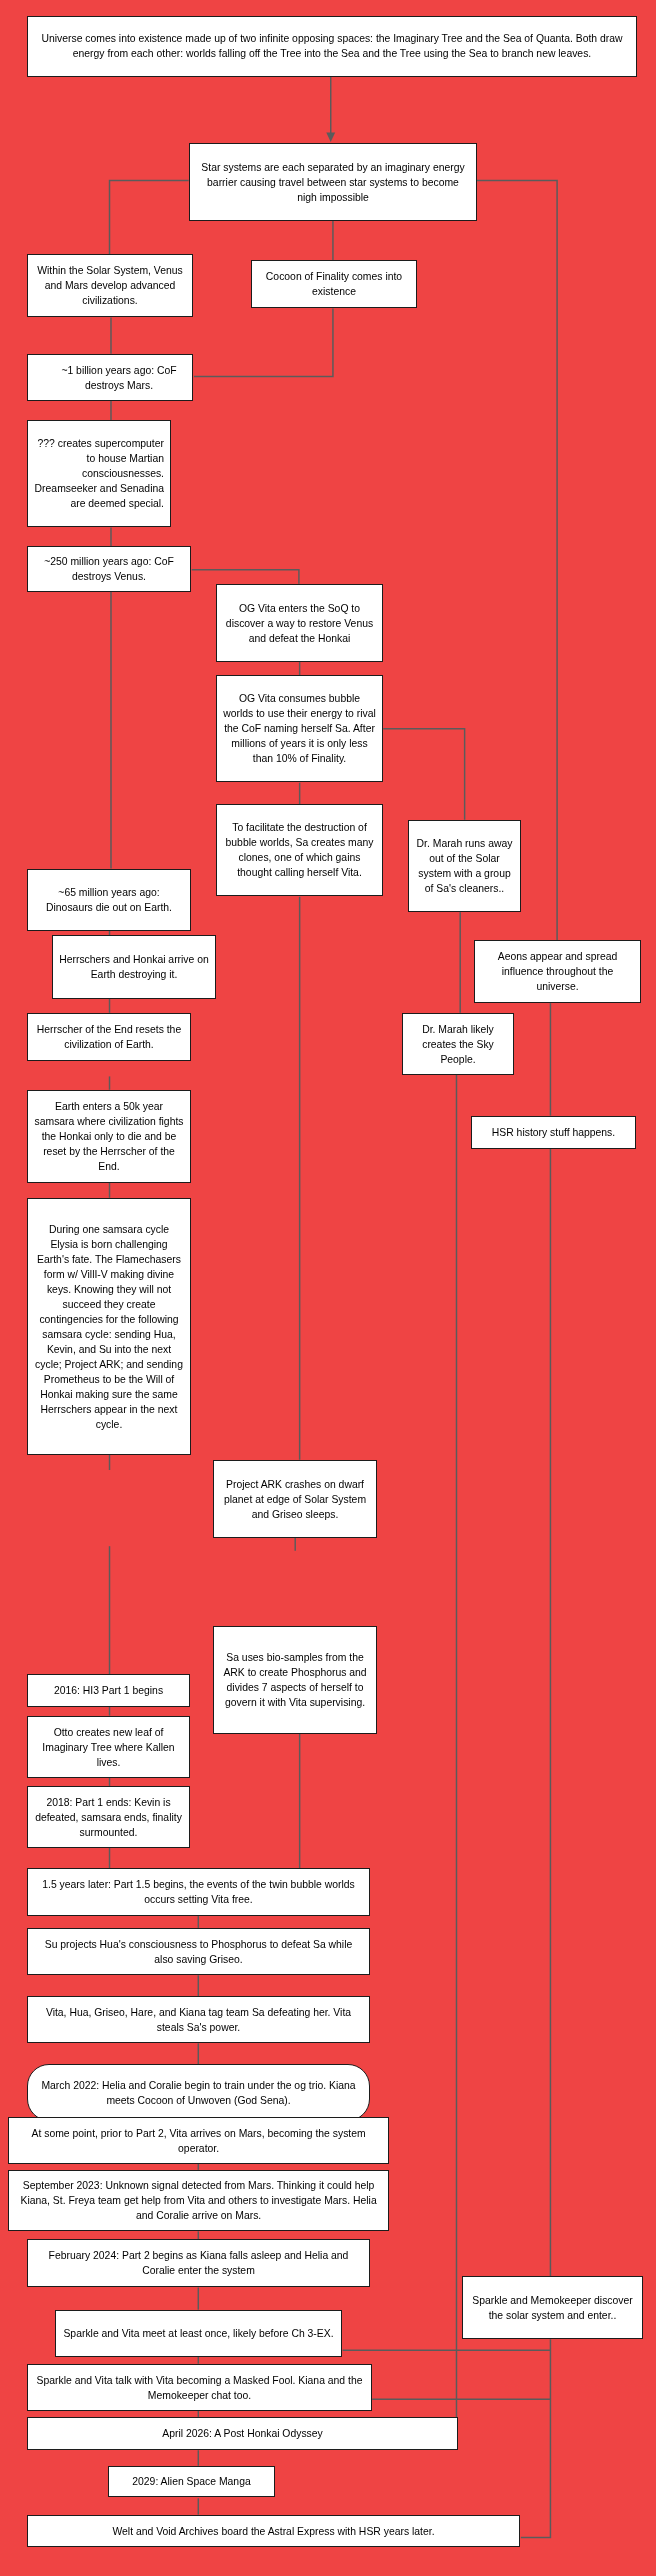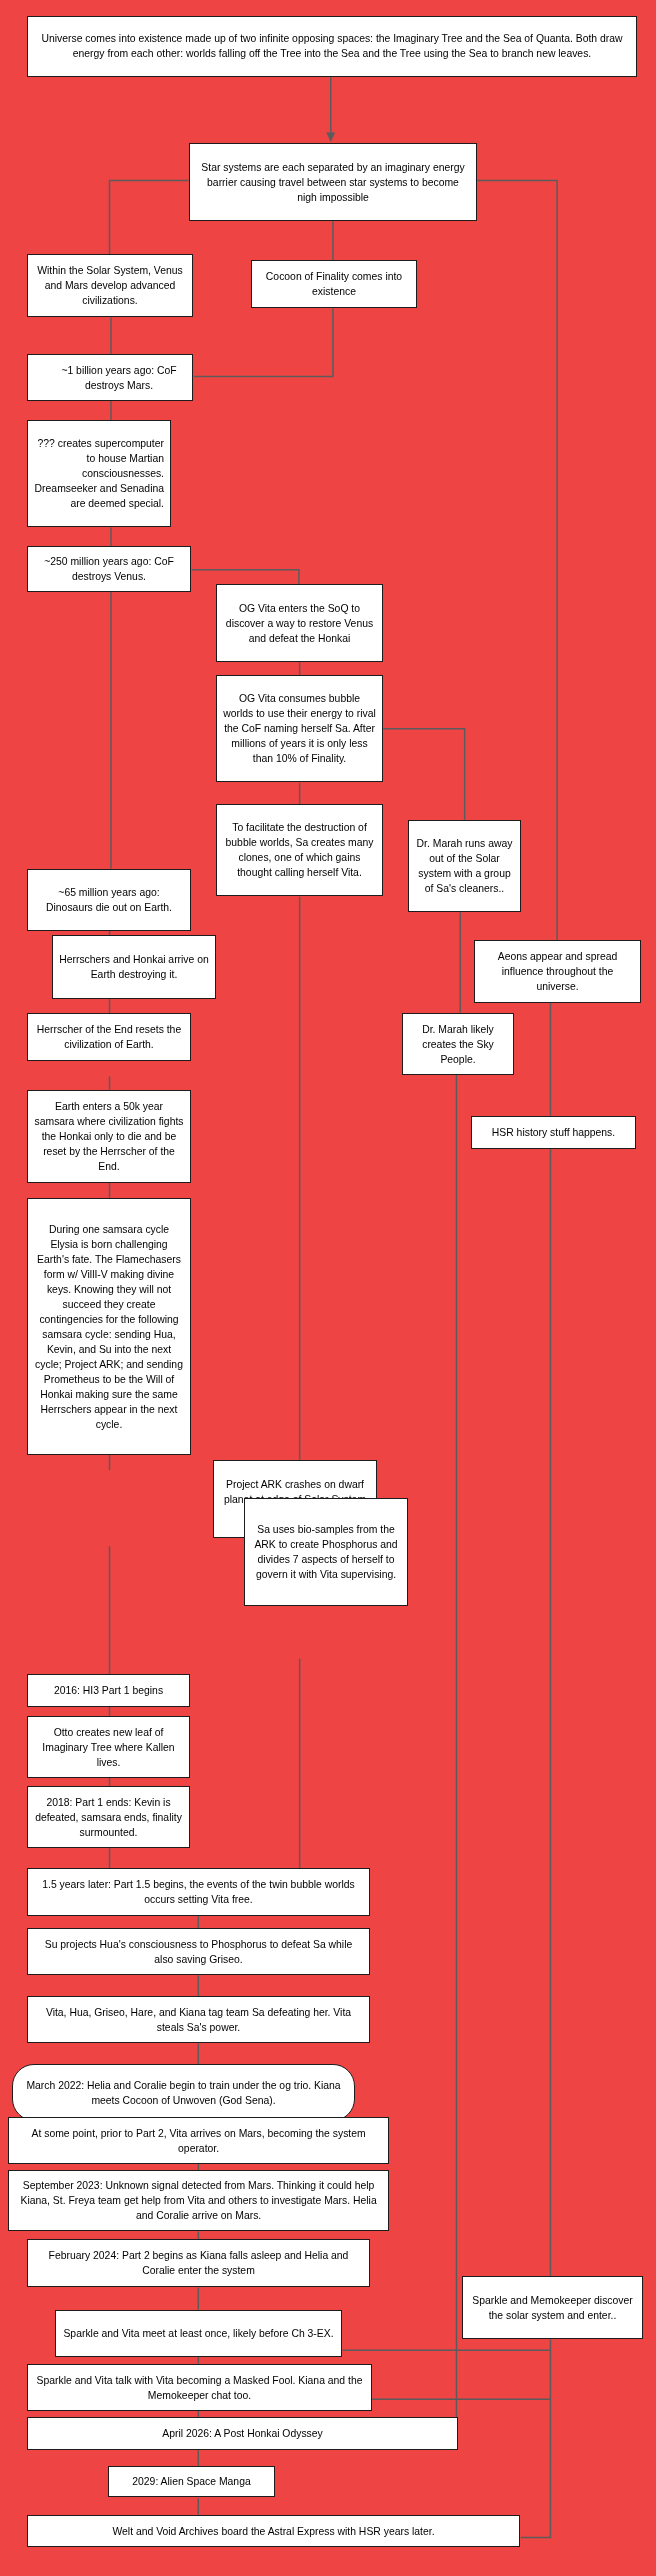--- a/index.html
+++ b/index.html
@@ -137,35 +137,35 @@
 
   <div class="node" style="left:27px; top:1013px; width:164px; height:48px;">Herrscher of the End resets the civilization of Earth.</div>
 
   <div class="node" style="left:27px; top:1090px; width:164px; height:93px;">Earth enters a 50k year samsara where civilization fights the Honkai only to die and be reset by the Herrscher of the End.</div>
 
   <div class="node" style="left:27px; top:1198px; width:164px; height:257px;">During one samsara cycle Elysia is born challenging Earth's fate. The Flamechasers form w/ VillI-V making divine keys. Knowing they will not succeed they create contingencies for the following samsara cycle: sending Hua, Kevin, and Su into the next cycle; Project ARK; and sending Prometheus to be the Will of Honkai making sure the same Herrschers appear in the next cycle.</div>
 
 
   <div class="node" style="left:213px; top:1460px; width:164px; height:78px;">Project ARK crashes on dwarf planet at edge of Solar System and Griseo sleeps.</div>
 
-  <div class="node" style="left:213px; top:1498px; width:164px; height:108px;margin-left:31px;">Sa uses bio-samples from the ARK to create Phosphorus and divides 7 aspects of herself to govern it with Vita supervising.</div>
+  <div class="node" style="left:213px; top:1626px; width:164px; height:108px;">Sa uses bio-samples from the ARK to create Phosphorus and divides 7 aspects of herself to govern it with Vita supervising.</div>
 
   <div class="node" style="left:27px; top:1674px; width:163px; height:33px;">2016: HI3 Part 1 begins</div>
 
   <div class="node" style="left:27px; top:1716px; width:163px; height:62px;">Otto creates new leaf of Imaginary Tree where Kallen lives.</div>
 
   <div class="node" style="left:27px; top:1786px; width:163px; height:62px;text-align:center;">2018: Part 1 ends: Kevin is defeated, samsara ends, finality surmounted.</div>
 
   <div class="node thin" style="left:27px; top:1868px; width:343px; height:48px;">1.5 years later: Part 1.5 begins, the events of the twin bubble worlds occurs setting Vita free.</div>
 
   <div class="node thin" style="left:27px; top:1928px; width:343px; height:47px;">Su projects Hua's consciousness to Phosphorus to defeat Sa while also saving Griseo.</div>
 
   <div class="node thin" style="left:27px; top:1996px; width:343px; height:47px;">Vita, Hua, Griseo, Hare, and Kiana tag team Sa defeating her. Vita steals Sa's power.</div>
 
-  <div class="node" style="left:12px; top:2064px; width:343px; height:57px;border-radius:22px;">March 2022: Helia and Coralie begin to train under the og trio. Kiana meets Cocoon of Unwoven (God Sena).</div>
+  <div class="node" style="left:27px; top:2064px; width:343px; height:57px;border-radius:22px;">March 2022: Helia and Coralie begin to train under the og trio. Kiana meets Cocoon of Unwoven (God Sena).</div>
 
   <div class="node thin" style="left:8.1px; top:2117px; width:381px; height:47px;">At some point, prior to Part 2, Vita arrives on Mars, becoming the system operator.</div>
 
   <div class="node thin" style="left:8.1px; top:2170px; width:381px; height:61px;">September 2023: Unknown signal detected from Mars. Thinking it could help Kiana, St. Freya team get help from Vita and others to investigate Mars. Helia and Coralie arrive on Mars.</div>
 
   <div class="node" style="left:27px; top:2239px; width:343px; height:48px;">February 2024: Part 2 begins as Kiana falls asleep and Helia and Coralie enter the system</div>
 
   <div class="node" style="left:462px; top:2276px; width:181px; height:63px;">Sparkle and Memokeeper discover the solar system and enter..</div>
 
   <div class="node" style="left:55px; top:2310px; width:287px; height:47px;">Sparkle and Vita meet at least once, likely before Ch 3-EX.</div>

